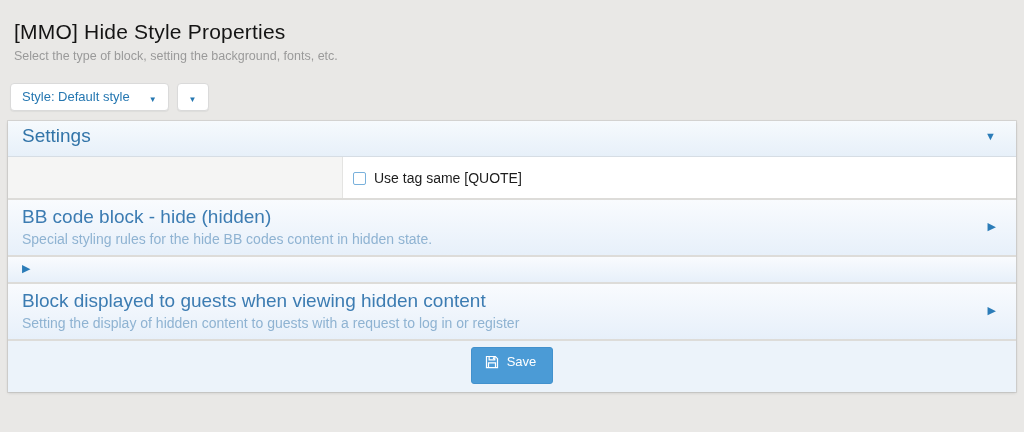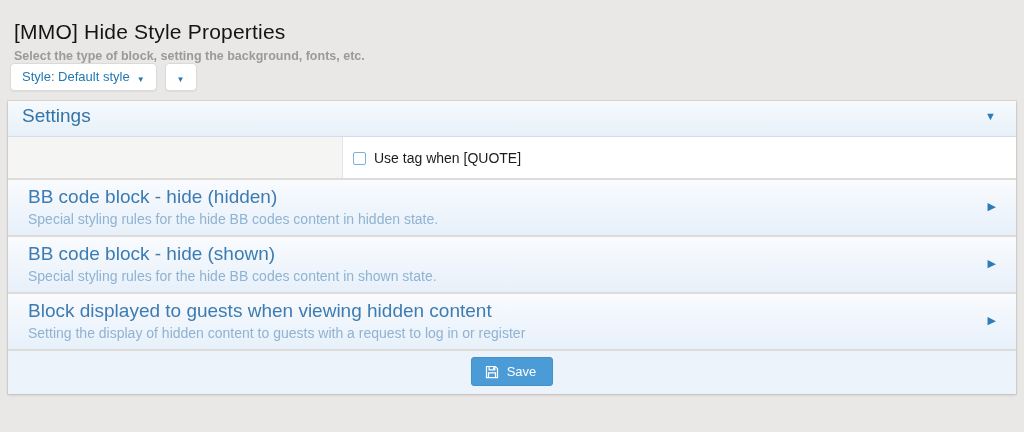--- a/index.html
+++ b/index.html
@@ -15,30 +15,29 @@
   
   .page-header { padding: 20px 14px 0 14px; }
   .page-title {
     margin: 0 0 5px 0;
     font-size: 21px;
     font-weight: 400;
     color: #141414;
     letter-spacing: .2px;
   }
   .page-subtitle {
-    margin: 0 0 0 0;
+    margin: 0 0 20px 0;
     font-size: 12.5px;
     color: #9a9a9a;
-    font-weight: bold;
   }
   .btn-row { display: flex; gap: 8px; margin-left: -4px; margin-bottom: 10px; }
   .dropdown-btn {
     display: inline-flex;
     align-items: flex-end;
-    gap: 7px;
+    gap: 19px;
     background: #ffffff;
     border: 1px solid #dadada;
     border-radius: 4px;
     padding: 5px 11px 6px 11px;
     font-family: inherit;
     font-size: 13px;
     color: #2577b1;
     box-shadow: 0 1px 1px rgba(0,0,0,.05);
     cursor: pointer;
   }
@@ -87,21 +86,21 @@
     color: #9aa1a8;
     line-height: 1.5;
     max-width: 660px;
   }
 
   
   .section {
     display: flex;
     justify-content: space-between;
     align-items: center;
-    padding: 6px 20px 8px 20px;
+    padding: 6px 20px 8px 14px;
     background: linear-gradient(#f9fbfe, #e7f0fa);
     border-top: 2px solid #dddcd9;
     cursor: pointer;
   }
   .section-title { margin: 0; font-size: 19px; font-weight: 400; color: #3c7cb2; }
   .section-desc { margin: 3px 0 0 0; font-size: 14px; color: #8fb3d2; }
 
   
   .save-row {
     border-top: 2px solid #dddcd9;
@@ -113,21 +112,21 @@
   .save-btn {
     display: inline-flex;
     align-items: center;
     gap: 8px;
     background: #4b9bd6;
     border: 1px solid #4291cd;
     border-radius: 3px;
     color: #ffffff;
     font-family: inherit;
     font-size: 13px;
-    padding: 6px 16px 6px 13px;
+    padding: 6px 16px 14px 13px;
     cursor: pointer;
     text-align: center;
   }
   .save-btn svg { display: block; }
 </style>
 </head>
 <body>
 
 <div class="page-header">
   <h1 class="page-title">[MMO] Hide Style Properties</h1>
@@ -148,38 +147,34 @@
   <div class="panel-header">
     <span class="panel-header-title">Settings</span>
     <span class="chevron">▼</span>
   </div>
 
   <div class="form-row">
     <div class="form-row-label"></div>
     <div class="form-row-content">
       <div class="checkbox-line">
         <span class="checkbox"></span>
-        <span class="checkbox-label">Use tag when [QUOTE]</span>
+        <span class="checkbox-label">Use tag same [QUOTE]</span>
       </div>
     </div>
   </div>
 
   <div class="section">
     <div>
       <h2 class="section-title">BB code block - hide (hidden)</h2>
       <p class="section-desc">Special styling rules for the hide BB codes content in hidden state.</p>
     </div>
     <span class="chevron">▶</span>
   </div>
 
   <div class="section">
-    <div>
-      <h2 class="section-title">BB code block - hide (shown)</h2>
-      <p class="section-desc">Special styling rules for the hide BB codes content in shown state.</p>
-    </div>
     <span class="chevron">▶</span>
   </div>
 
   <div class="section">
     <div>
       <h2 class="section-title">Block displayed to guests when viewing hidden content</h2>
       <p class="section-desc">Setting the display of hidden content to guests with a request to log in or register</p>
     </div>
     <span class="chevron">▶</span>
   </div>

